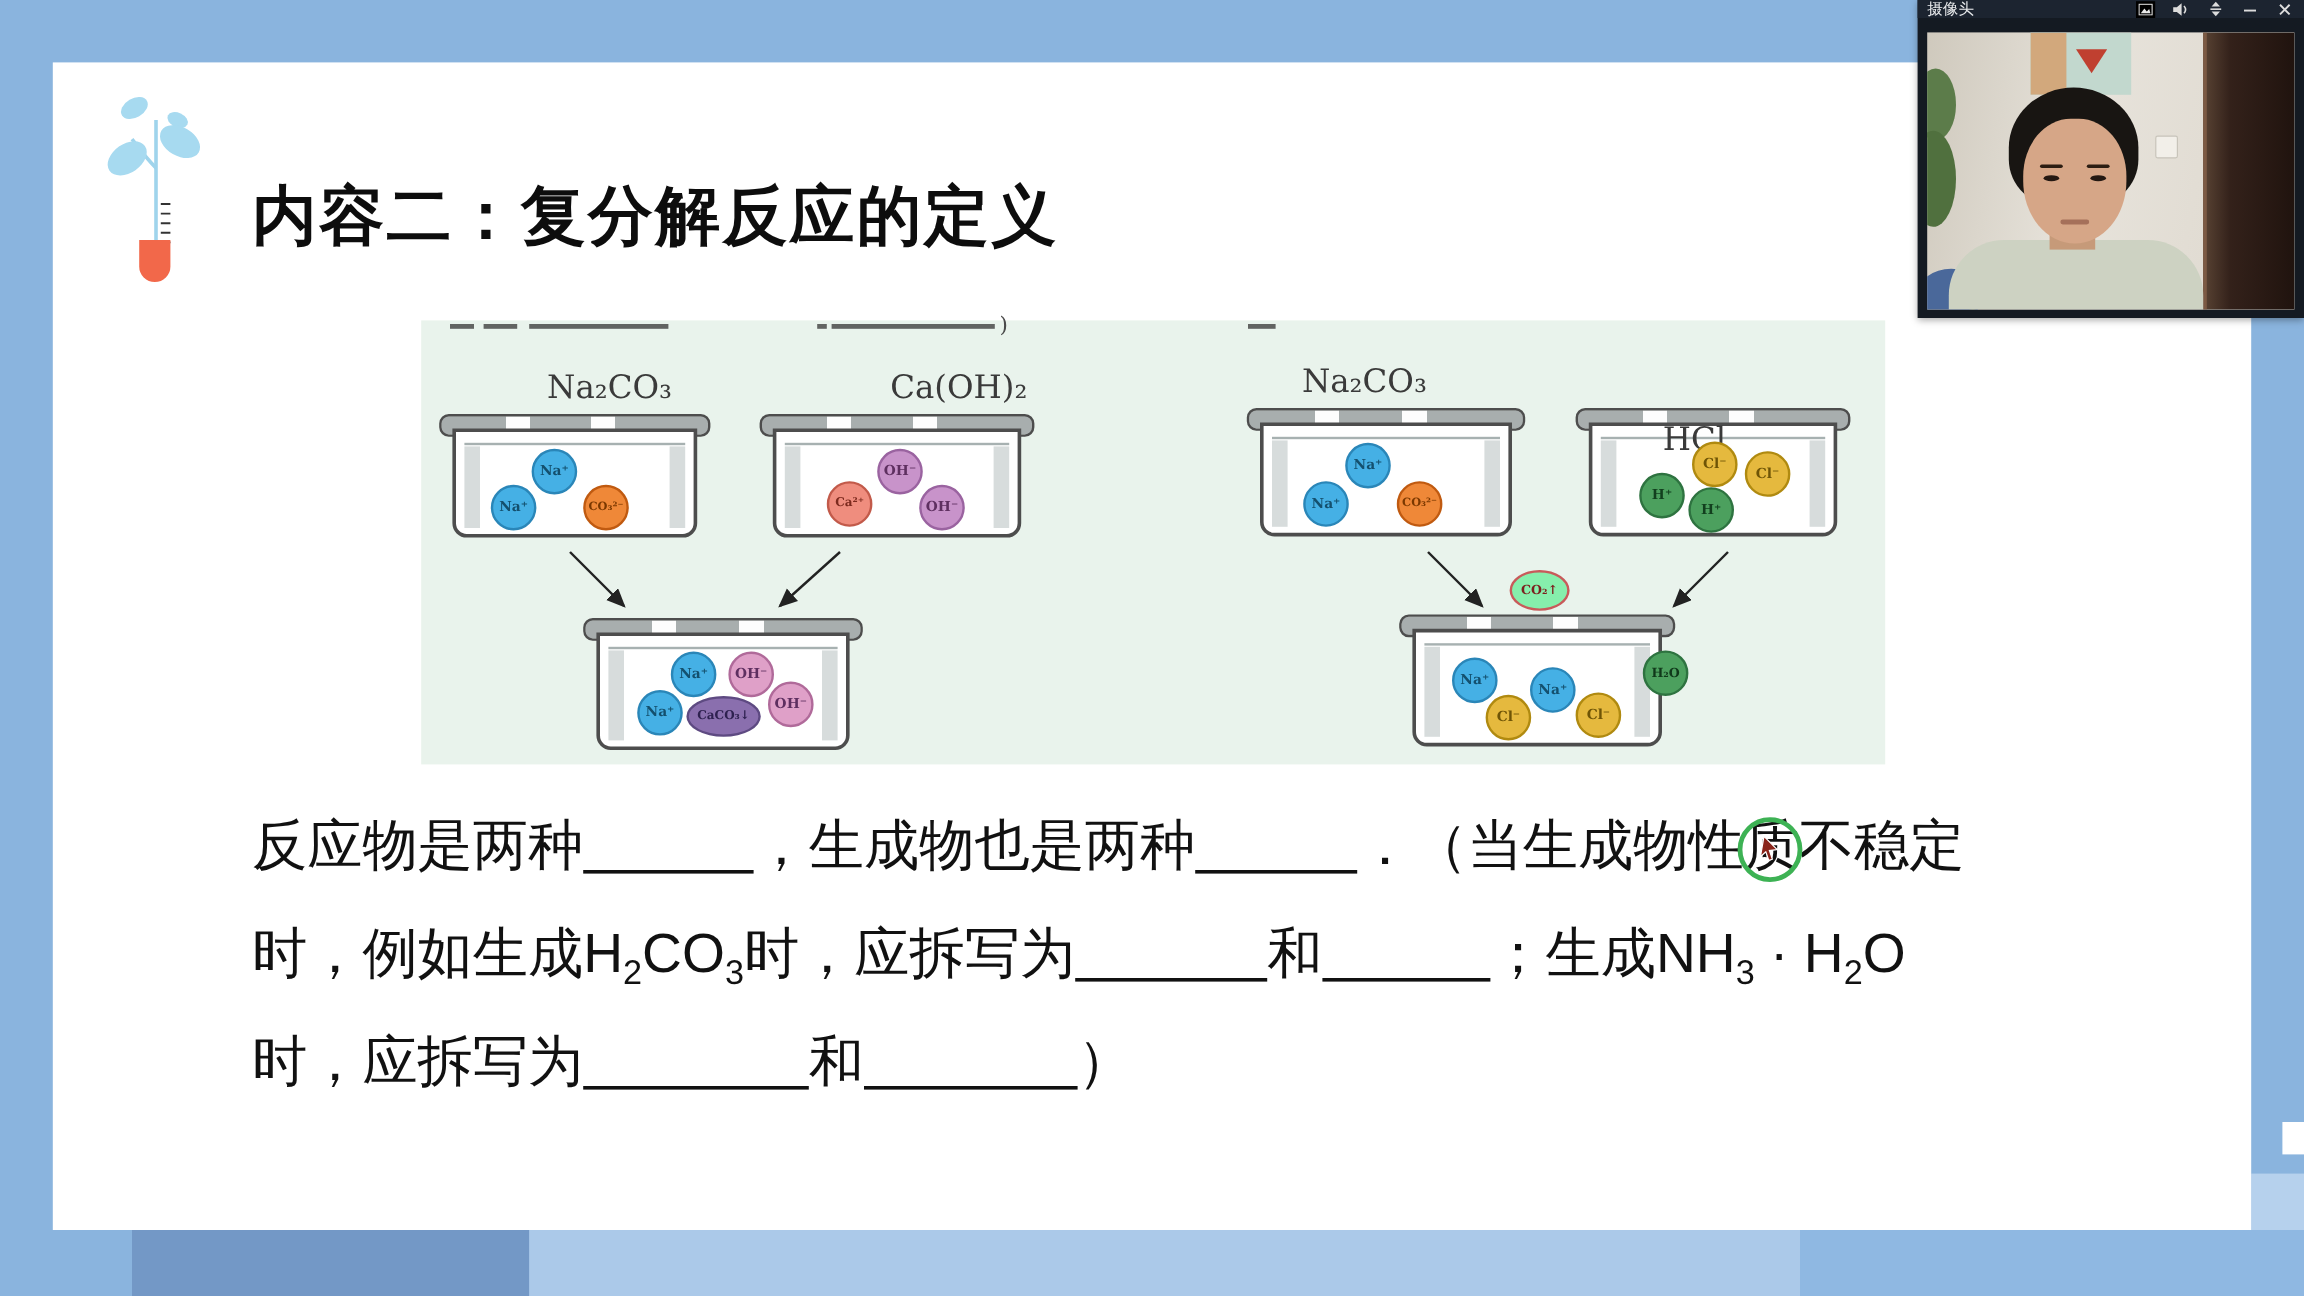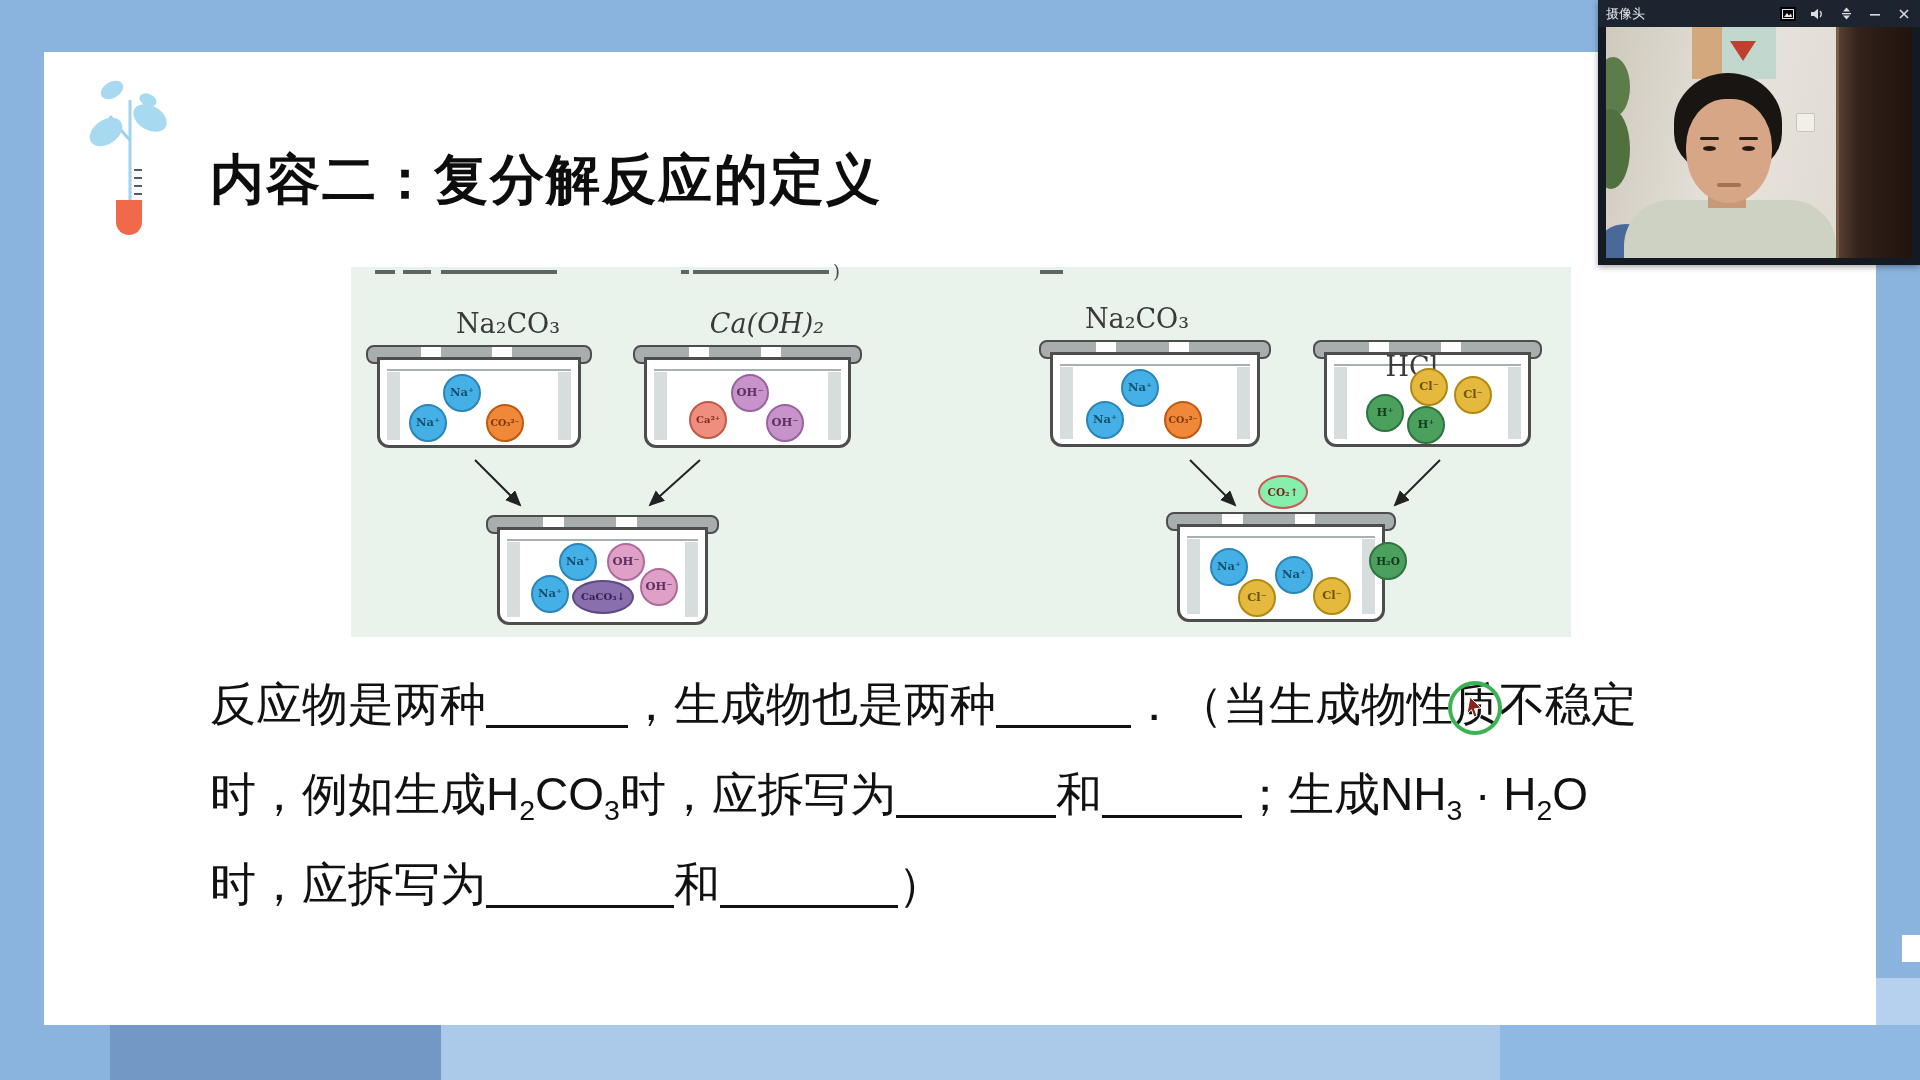--- a/index.html
+++ b/index.html
@@ -52,21 +52,21 @@
   .pline sub{font-size:0.62em;vertical-align:-10px;}
   .blank{display:inline-block;height:10px;border-bottom:3px solid #111;vertical-align:-8px;}
 
   
   .pointer{position:absolute;left:1404px;top:629px;width:54px;height:54px;pointer-events:none;}
   .pointer .ring{position:absolute;inset:0;border:4px solid #3db254;border-radius:50%;}
 
   
   .webcam{position:absolute;left:1598px;top:0;width:322px;height:265px;background:#141a22;
           box-shadow:0 2px 6px rgba(0,0,0,.35);}
-  .wc-titlebar{position:absolute;left:0;top:0;right:0;height:27px;background:#1c2430;
+  .wc-titlebar{position:absolute;left:0;top:0;right:0;height:15px;background:#1c2430;
                display:flex;align-items:center;padding:0 8px;box-sizing:border-box;}
   .wc-title{color:#e8eaec;font-size:13px;flex:1;}
   .wc-icons{display:flex;align-items:center;gap:13px;}
   .wc-ic{width:16px;height:14px;display:flex;align-items:center;justify-content:center;cursor:pointer;}
   .wc-ic.boxed{background:#000;}
   .video{position:absolute;left:8px;right:8px;top:27px;bottom:7px;overflow:hidden;
          background:linear-gradient(100deg,#cfc9bd,#e7e3db 42%,#ddd7cd);}
   .painting{position:absolute;left:86px;top:0;width:84px;height:52px;background:#c2d8ce;overflow:hidden;}
   .painting .tan{position:absolute;left:0;top:0;width:30px;height:100%;background:#d2a87c;}
   .painting .tri{position:absolute;left:38px;top:14px;width:0;height:0;
@@ -162,21 +162,21 @@
         </div>
         <div class="chem-label" style="left: 157px; top: 41px;">Na₂CO₃</div>
         <div class="beaker" style="left: 291px; top: 78px; width: 211px; height: 103px;">
           <div class="lid"></div>
           <div class="bkbody">
             <div class="strip sl"></div>
             <div class="strip sr"></div>
             <div class="wline"></div>
           </div>
         </div>
-        <div class="chem-label" style="left: 416px; top: 41px; font-style: italic;">Ca(OH)₂</div>
+        <div class="chem-label" style="left: 448px; top: 41px;">Ca(OH)₂</div>
         <div class="beaker" style="left: 697px; top: 73px; width: 214px; height: 107px;">
           <div class="lid"></div>
           <div class="bkbody">
             <div class="strip sl"></div>
             <div class="strip sr"></div>
             <div class="wline"></div>
           </div>
         </div>
         <div class="chem-label" style="left: 786px; top: 36px;">Na₂CO₃</div>
         <div class="beaker" style="left: 971px; top: 73px; width: 211px; height: 107px;">

